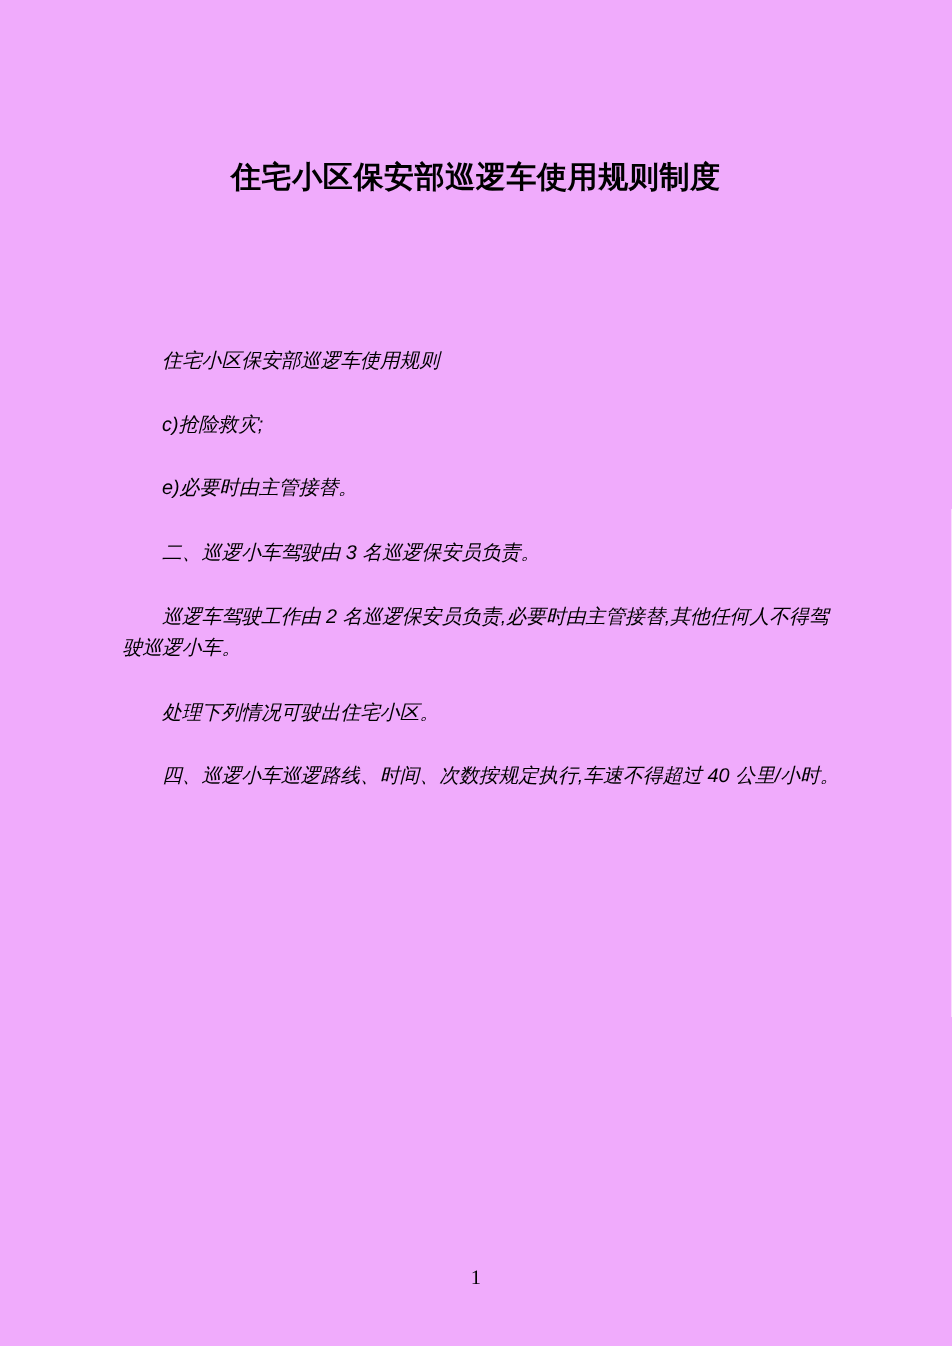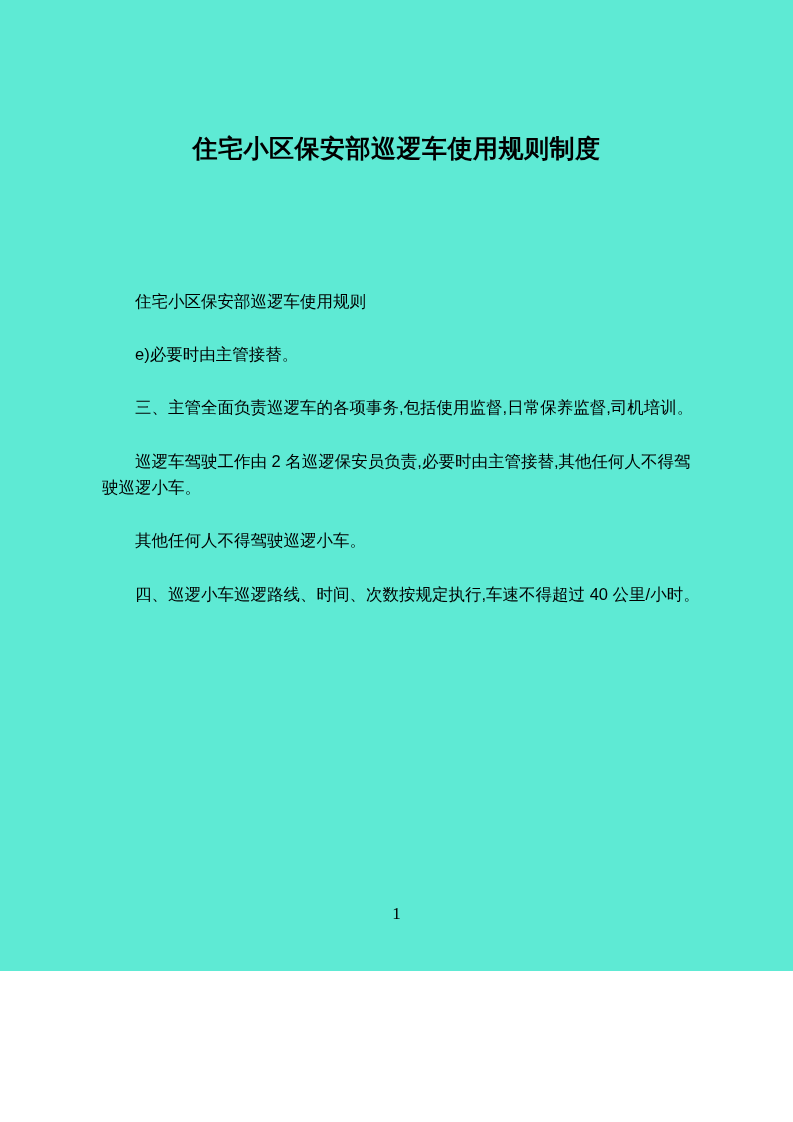--- a/index.html
+++ b/index.html
@@ -3,41 +3,42 @@
 <meta charset="utf-8">
 <style>
   html, body {
     margin: 0;
     padding: 0;
     background: #ffffff;
   }
   .page {
     position: relative;
     width: 793px;
-    height: 971px;
-    background: #5eead4;
+    height: 1122px;
+    background: #f0abfc;
     color: #000000;
     font-family: "Liberation Sans", sans-serif;
     overflow: hidden;
     box-sizing: border-box;
   }
   .doc-title {
     margin: 0;
     padding-top: 130px;
     text-align: center;
     font-size: 25px;
     line-height: 36px;
     font-weight: bold;
     letter-spacing: 0.5px;
     font-family: "Liberation Sans", sans-serif;
   }
   .content {
     margin: 122px 91px 0 102px;
     font-size: 16.5px;
     line-height: 26.6px;
+    font-style: italic;
   }
   .content p {
     margin: 0 0 26.6px 0;
     text-indent: 33px;
     word-break: break-all;
   }
   .page-number {
     position: absolute;
     left: 0;
     right: 0;
@@ -50,22 +51,23 @@
 </style>
 </head>
 <body>
 
 <div class="page">
 
   <h1 class="doc-title">住宅小区保安部巡逻车使用规则制度</h1>
 
   <div class="content">
     <p>住宅小区保安部巡逻车使用规则</p>
+    <p>c)抢险救灾;</p>
     <p>e)必要时由主管接替。</p>
-    <p>三、主管全面负责巡逻车的各项事务,包括使用监督,日常保养监督,司机培训。</p>
+    <p>二、巡逻小车驾驶由 3 名巡逻保安员负责。</p>
     <p>巡逻车驾驶工作由 2 名巡逻保安员负责,必要时由主管接替,其他任何人不得驾驶巡逻小车。</p>
-    <p>其他任何人不得驾驶巡逻小车。</p>
+    <p>处理下列情况可驶出住宅小区。</p>
     <p>四、巡逻小车巡逻路线、时间、次数按规定执行,车速不得超过 40 公里/小时。</p>
   </div>
 
   <div class="page-number">1</div>
 
 </div>
 
 </body></html>

